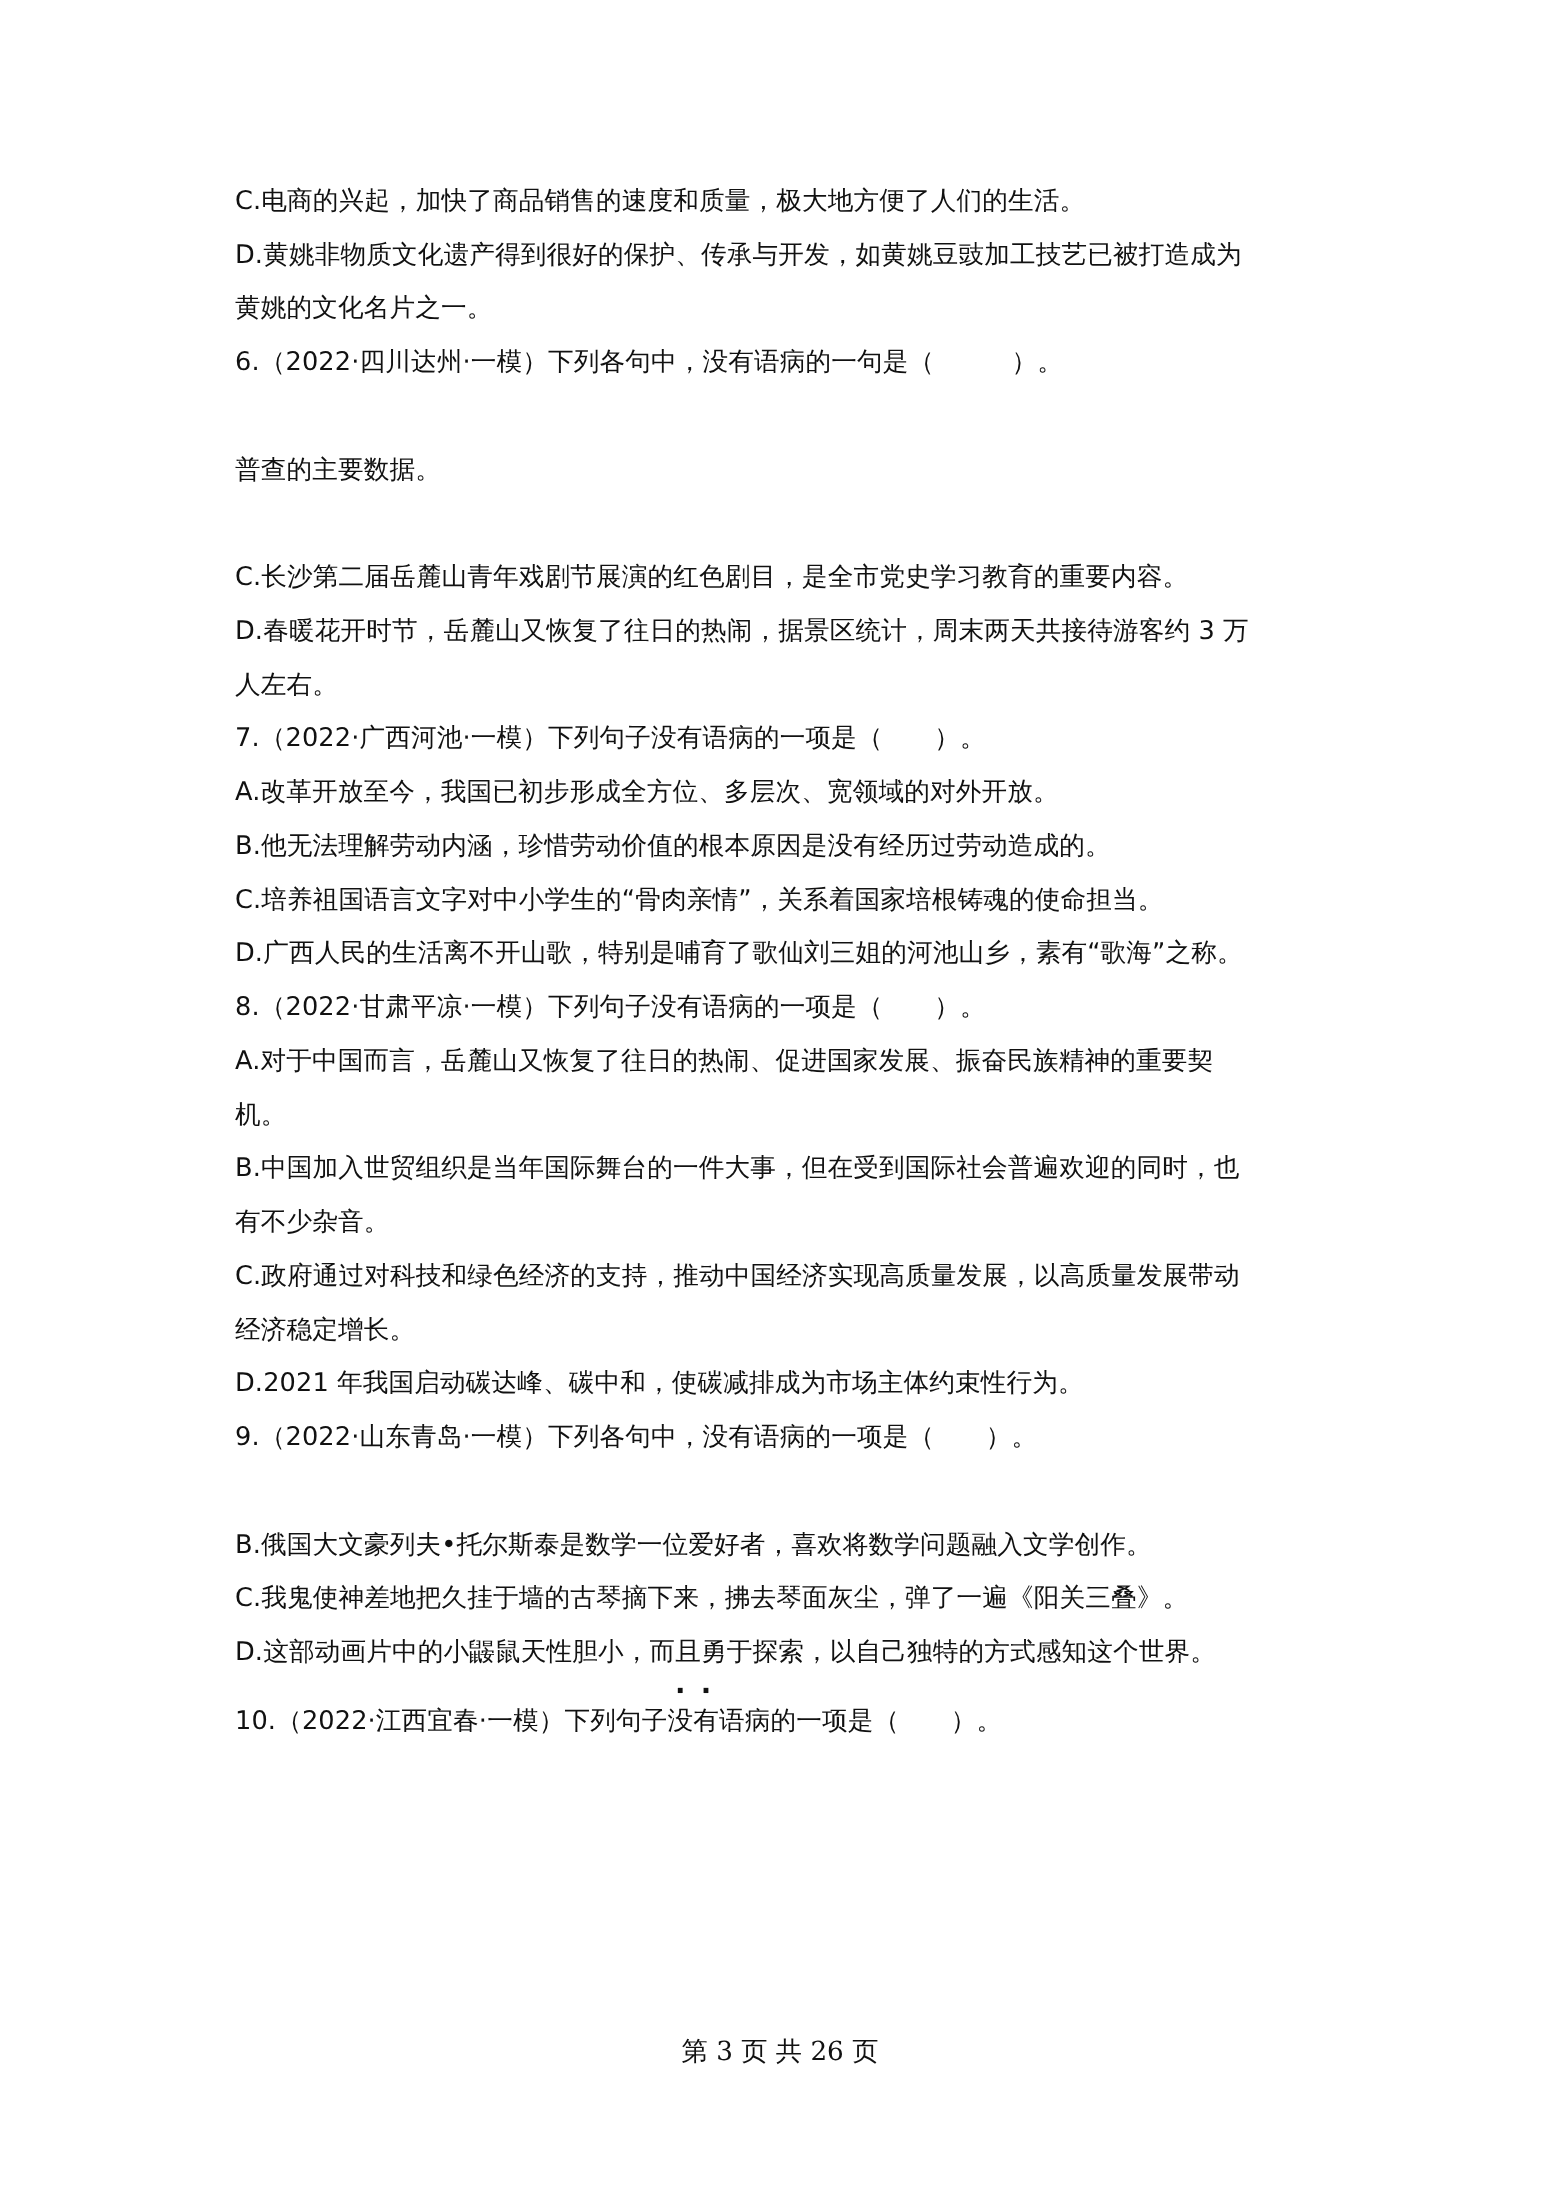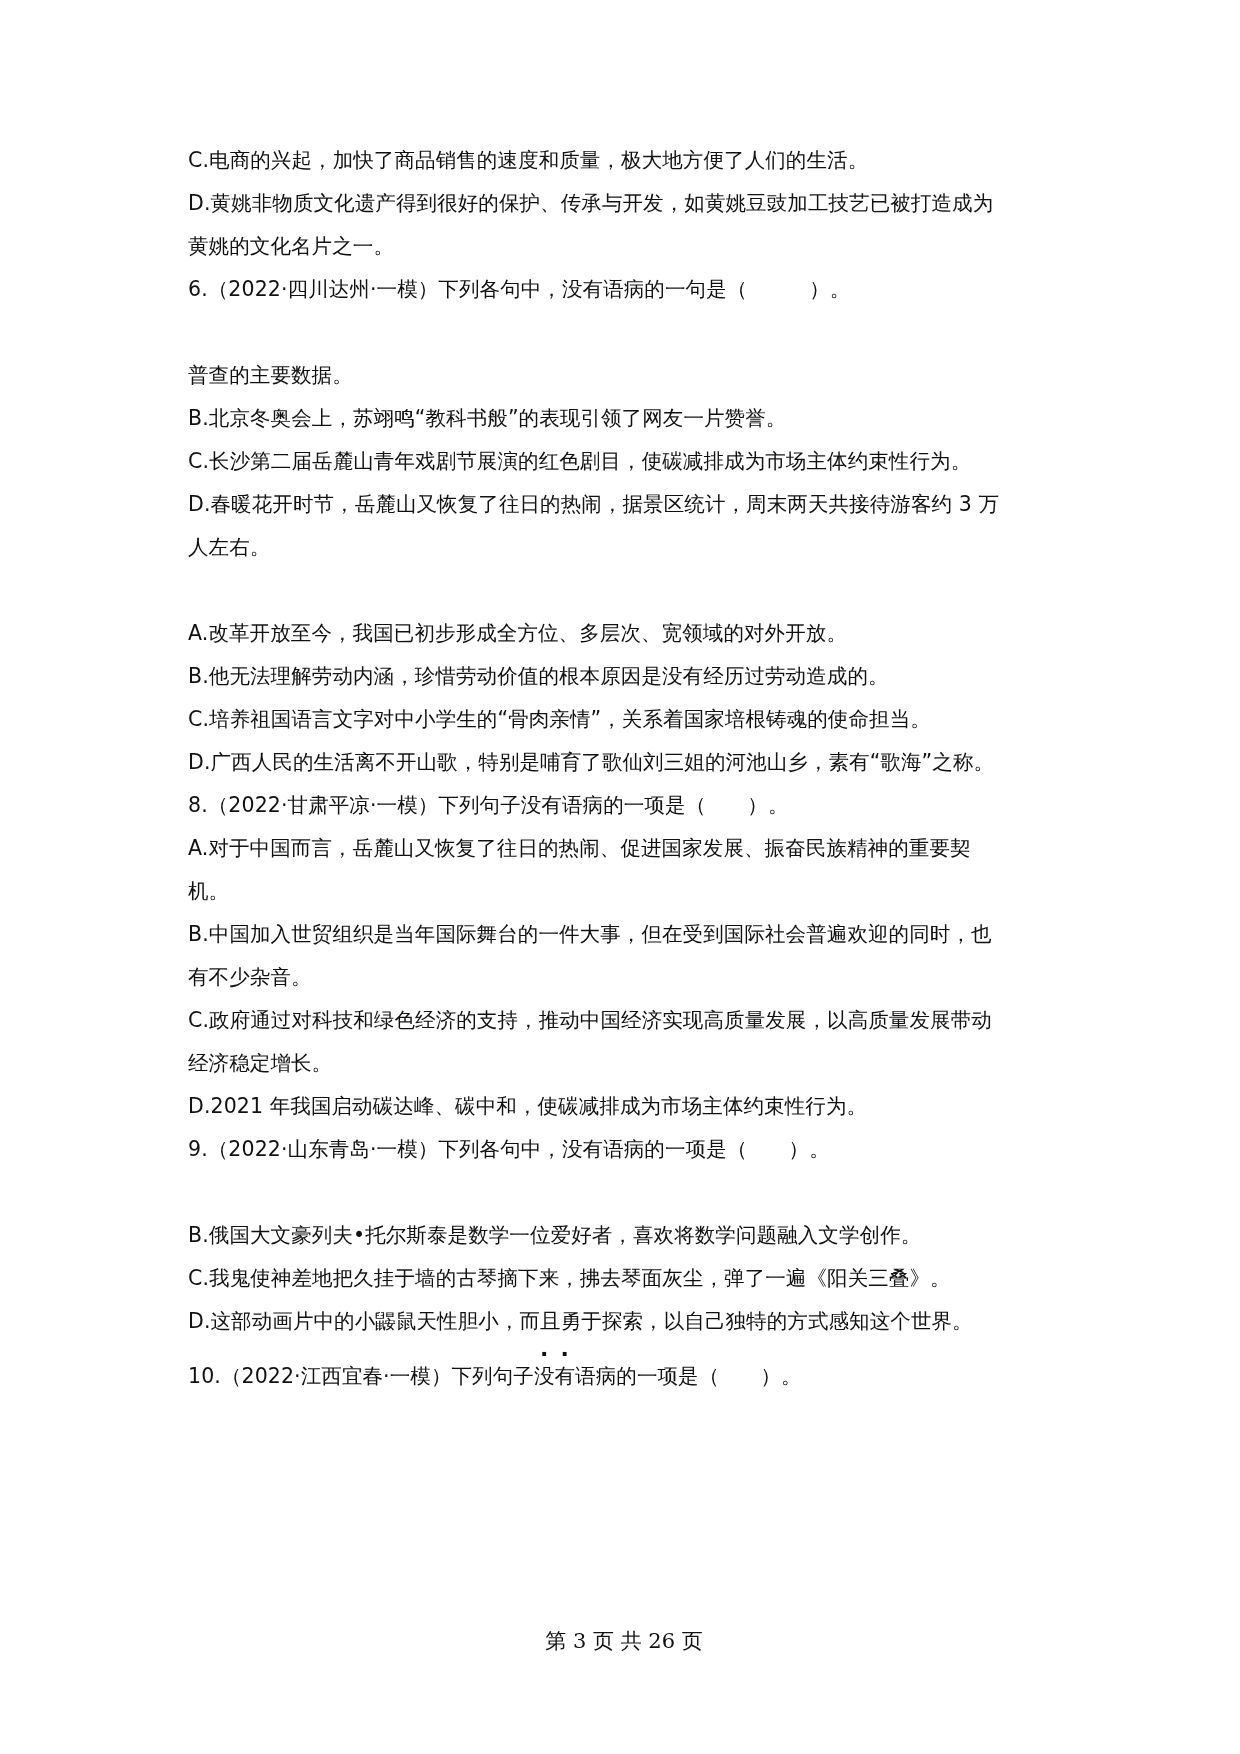--- a/index.html
+++ b/index.html
@@ -17,24 +17,24 @@
 </style>
 </head>
 <body>
 
 <div class="page">
   <div class="line" style="top:146px">C.电商的兴起，加快了商品销售的速度和质量，极大地方便了人们的生活。</div>
   <div class="line" style="top:189px">D.黄姚非物质文化遗产得到很好的保护、传承与开发，如黄姚豆豉加工技艺已被打造成为</div>
   <div class="line" style="top:232px">黄姚的文化名片之一。</div>
   <div class="line q" style="top:275px">6.（2022·四川达州·一模）下列各句中，没有语病的一句是（　　　）。</div>
   <div class="line" style="top:361px">普查的主要数据。</div>
-  <div class="line" style="top:404px">B.北京冬奥会上，苏翊鸣“教科书般”的表现引领了网友一片赞誉。</div>
-  <div class="line" style="top:447px">C.长沙第二届岳麓山青年戏剧节展演的红色剧目，使碳减排成为市场主体约束性行为。</div>
+  <div class="line" style="top:447px">C.长沙第二届岳麓山青年戏剧节展演的红色剧目，是全市党史学习教育的重要内容。</div>
   <div class="line" style="top:490px">D.春暖花开时节，岳麓山又恢复了往日的热闹，据景区统计，周末两天共接待游客约 3 万</div>
   <div class="line" style="top:533px">人左右。</div>
+  <div class="line q" style="top:576px">7.（2022·广西河池·一模）下列句子没有语病的一项是（　　）。</div>
   <div class="line" style="top:619px">A.改革开放至今，我国已初步形成全方位、多层次、宽领域的对外开放。</div>
   <div class="line" style="top:662px">B.他无法理解劳动内涵，珍惜劳动价值的根本原因是没有经历过劳动造成的。</div>
   <div class="line" style="top:705px">C.培养祖国语言文字对中小学生的“骨肉亲情”，关系着国家培根铸魂的使命担当。</div>
   <div class="line" style="top:748px">D.广西人民的生活离不开山歌，特别是哺育了歌仙刘三姐的河池山乡，素有“歌海”之称。</div>
   <div class="line q" style="top:791px">8.（2022·甘肃平凉·一模）下列句子没有语病的一项是（　　）。</div>
   <div class="line" style="top:834px">A.对于中国而言，岳麓山又恢复了往日的热闹、促进国家发展、振奋民族精神的重要契</div>
   <div class="line" style="top:877px">机。</div>
   <div class="line" style="top:920px">B.中国加入世贸组织是当年国际舞台的一件大事，但在受到国际社会普遍欢迎的同时，也</div>
   <div class="line" style="top:963px">有不少杂音。</div>
   <div class="line" style="top:1006px">C.政府通过对科技和绿色经济的支持，推动中国经济实现高质量发展，以高质量发展带动</div>

